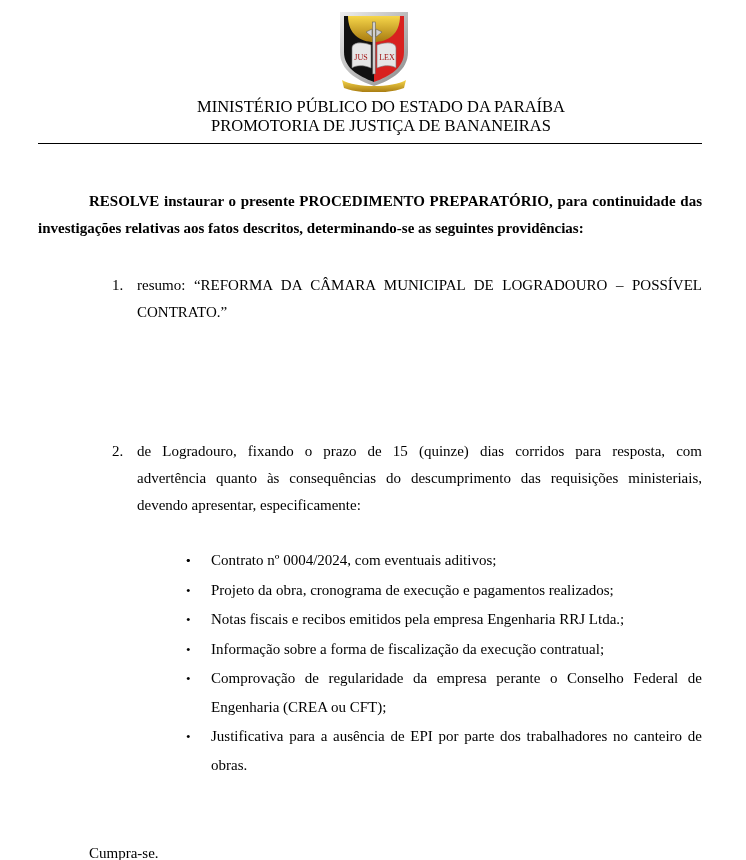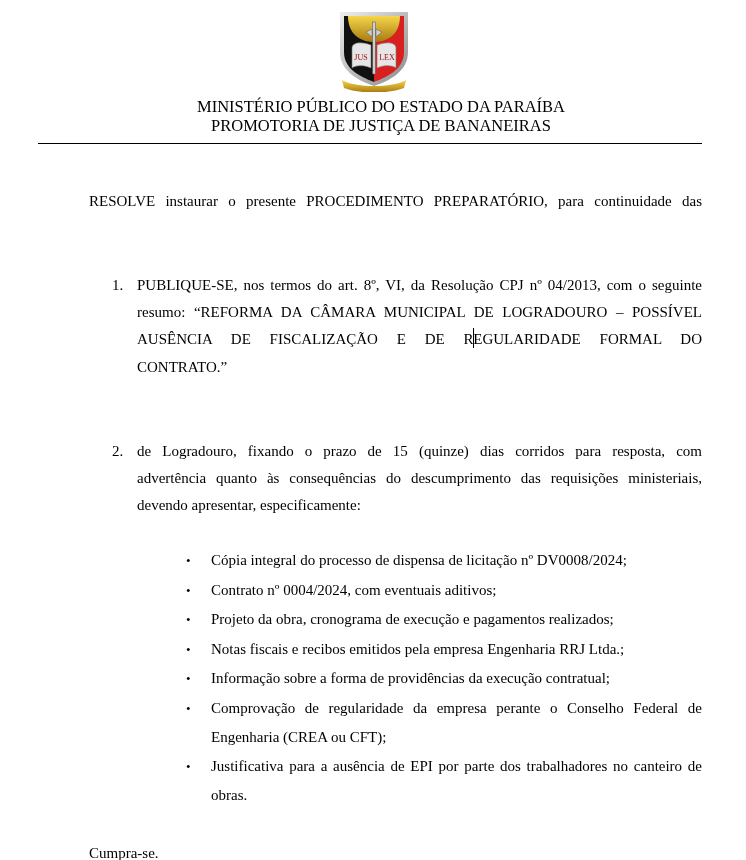--- a/index.html
+++ b/index.html
@@ -148,48 +148,47 @@
     </svg>
   </div>
 
   <div class="header">
     <div>MINISTÉRIO PÚBLICO DO ESTADO DA PARAÍBA</div>
     <div>PROMOTORIA DE JUSTIÇA DE BANANEIRAS</div>
   </div>
 
   <div class="rule"></div>
 
-  <div class="para" style="top:188px;">
+  <div class="para" style="top:188px;font-weight:bold;">
     <span class="jl"><span class="indent"></span><span>RESOLVE instaurar o presente PROCEDIMENTO PREPARATÓRIO, para continuidade das</span></span>
+    <span class="ll">investigações relativas aos fatos descritos, determinando-se as seguintes providências:</span>
   </div>
 
   <div class="numitem" style="top:272px;">
     <span class="num">1.</span>
     <div class="body">
-      <span class="jl">PUBLIQUE-SE, nos termos do art. 8º, VI, da Resolução CPJ nº 04/2013, com o seguinte</span>
       <span class="jl">resumo: “REFORMA DA CÂMARA MUNICIPAL DE LOGRADOURO – POSSÍVEL</span>
-      <span class="jl"><span>AUSÊNCIA DE FISCALIZAÇÃO E DE R</span><span class="caret"></span><span>EGULARIDADE FORMAL DO</span></span>
       <span class="ll">CONTRATO.”</span>
     </div>
   </div>
 
   <div class="numitem" style="top:438px;">
     <span class="num">2.</span>
     <div class="body">
       <span class="jl">de Logradouro, fixando o prazo de 15 (quinze) dias corridos para resposta, com</span>
       <span class="jl">advertência quanto às consequências do descumprimento das requisições ministeriais,</span>
       <span class="ll">devendo apresentar, especificamente:</span>
     </div>
   </div>
 
   <div class="bullets" style="top:546px;">
-    <div class="bitem"><span class="dot">•</span><span>Cópia integral do processo de dispensa de licitação nº DV0008/2024;</span></div>
+    <div class="bitem"><span class="dot">•</span></div>
     <div class="bitem"><span class="dot">•</span><span>Contrato nº 0004/2024, com eventuais aditivos;</span></div>
     <div class="bitem"><span class="dot">•</span><span>Projeto da obra, cronograma de execução e pagamentos realizados;</span></div>
     <div class="bitem"><span class="dot">•</span><span>Notas fiscais e recibos emitidos pela empresa Engenharia RRJ Ltda.;</span></div>
-    <div class="bitem"><span class="dot">•</span><span>Informação sobre a forma de providências da execução contratual;</span></div>
+    <div class="bitem"><span class="dot">•</span><span>Informação sobre a forma de fiscalização da execução contratual;</span></div>
     <div class="bitem" style="line-height:29px;"><span class="dot">•</span><span>Comprovação de regularidade da empresa perante o Conselho Federal de Engenharia (CREA ou CFT);</span></div>
     <div class="bitem" style="line-height:29px;"><span class="dot">•</span><span>Justificativa para a ausência de EPI por parte dos trabalhadores no canteiro de obras.</span></div>
   </div>
 
   <div class="footer">Cumpra-se.</div>
 
 </div>
 
 </body></html>

